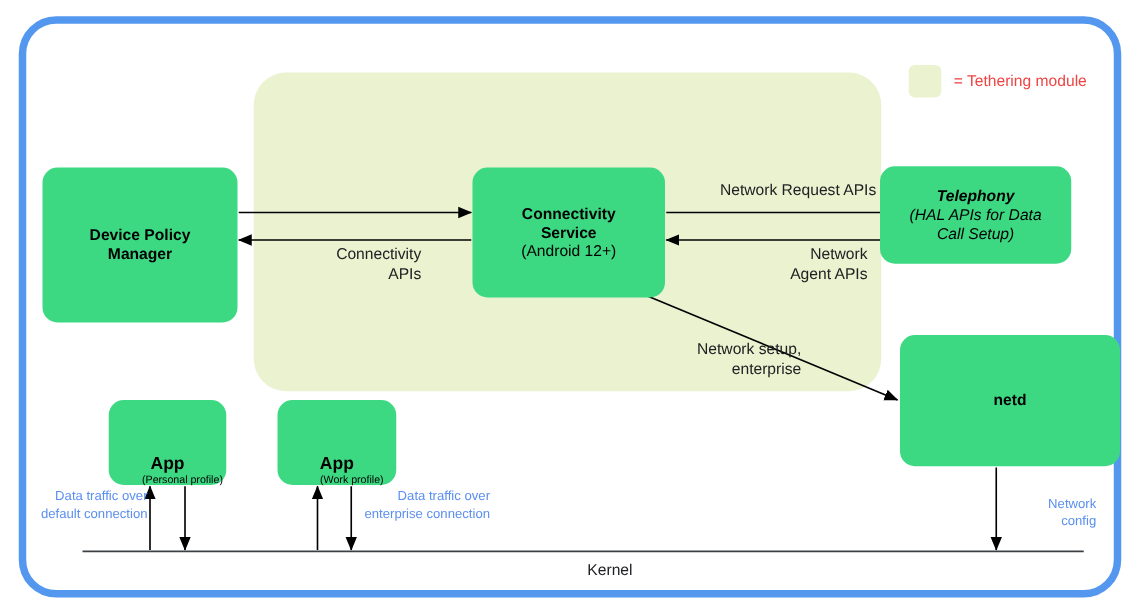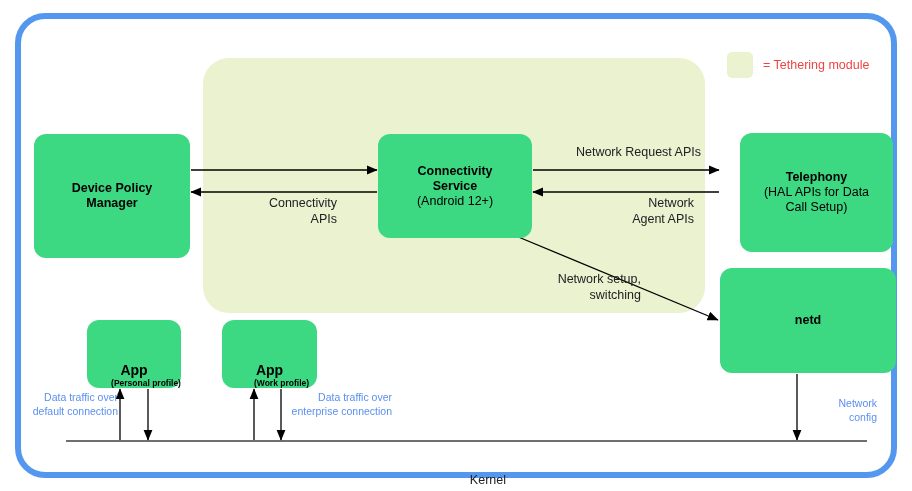--- a/index.html
+++ b/index.html
@@ -12,25 +12,25 @@
 
   .tether-region{position:absolute;left:203px;top:58px;width:502px;height:255px;
     background:#eaf2cf;border-radius:26px;}
 
   .node{position:absolute;background:#3dd882;border-radius:12px;
     display:flex;flex-direction:column;align-items:center;justify-content:center;
     color:#000;text-align:center;box-sizing:border-box;}
   .node .t1{font-weight:bold;font-size:12.5px;line-height:15px;}
   .node .t2{font-size:12.5px;line-height:15px;}
   .node.app .t1{font-weight:bold;font-size:14px;line-height:15px;margin-top:44px;}
-  .node.app .t2{font-size:8.5px;font-weight:bold;line-height:11px;padding-left:24px;}
+  .node.app .t2{font-size:8.5px;font-weight:normal;line-height:11px;padding-left:24px;}
 
   #dpm{left:34px;top:134px;width:156px;height:124px;}
   #cs{left:378px;top:134px;width:154px;height:104px;}
-  #tel{left:740px;top:133px;width:153px;height:119px;}
+  #tel{left:704px;top:133px;width:153px;height:78px;font-style:italic;}
   #netd{left:720px;top:268px;width:176px;height:105px;}
   #app1{left:87px;top:320px;width:94px;height:68px;}
   #app2{left:222px;top:320px;width:95px;height:68px;}
 
   .lbl{position:absolute;text-align:right;color:#202124;font-size:12.5px;
        line-height:16px;white-space:nowrap;}
   .lbl.blue{color:#5b8ff0;font-size:10.5px;line-height:14px;}
 
   .legend{position:absolute;left:727px;top:52px;display:flex;align-items:center;gap:10px;}
   .legend .sw{width:26px;height:26px;background:#eaf2cf;border-radius:5px;}
@@ -104,38 +104,38 @@
   <div>Network Request APIs</div>
 </div>
 
 <div class="lbl" style="left:566px;top:195px;width:128px;">
   <div>Network</div>
   <div>Agent APIs</div>
 </div>
 
 <div class="lbl" style="left:506px;top:271px;width:135px;">
   <div>Network setup,</div>
-  <div>switching</div>
+  <div>enterprise</div>
 </div>
 
 <div class="lbl blue" style="left:20px;top:390px;width:98px;">
   <div>Data traffic over</div>
   <div>default connection</div>
 </div>
 
 <div class="lbl blue" style="left:286px;top:390px;width:106px;">
   <div>Data traffic over</div>
   <div>enterprise connection</div>
 </div>
 
 <div class="lbl blue" style="left:813px;top:396px;width:64px;">
   <div>Network</div>
   <div>config</div>
 </div>
 
-<div class="lbl" style="left:406px;top:472px;width:100px;">
+<div class="lbl" style="left:406px;top:448px;width:100px;">
   <div>Kernel</div>
 </div>
 
 <div class="legend">
   <div class="sw"></div>
   <div class="txt">= Tethering module</div>
 </div>
 
 </body></html>

